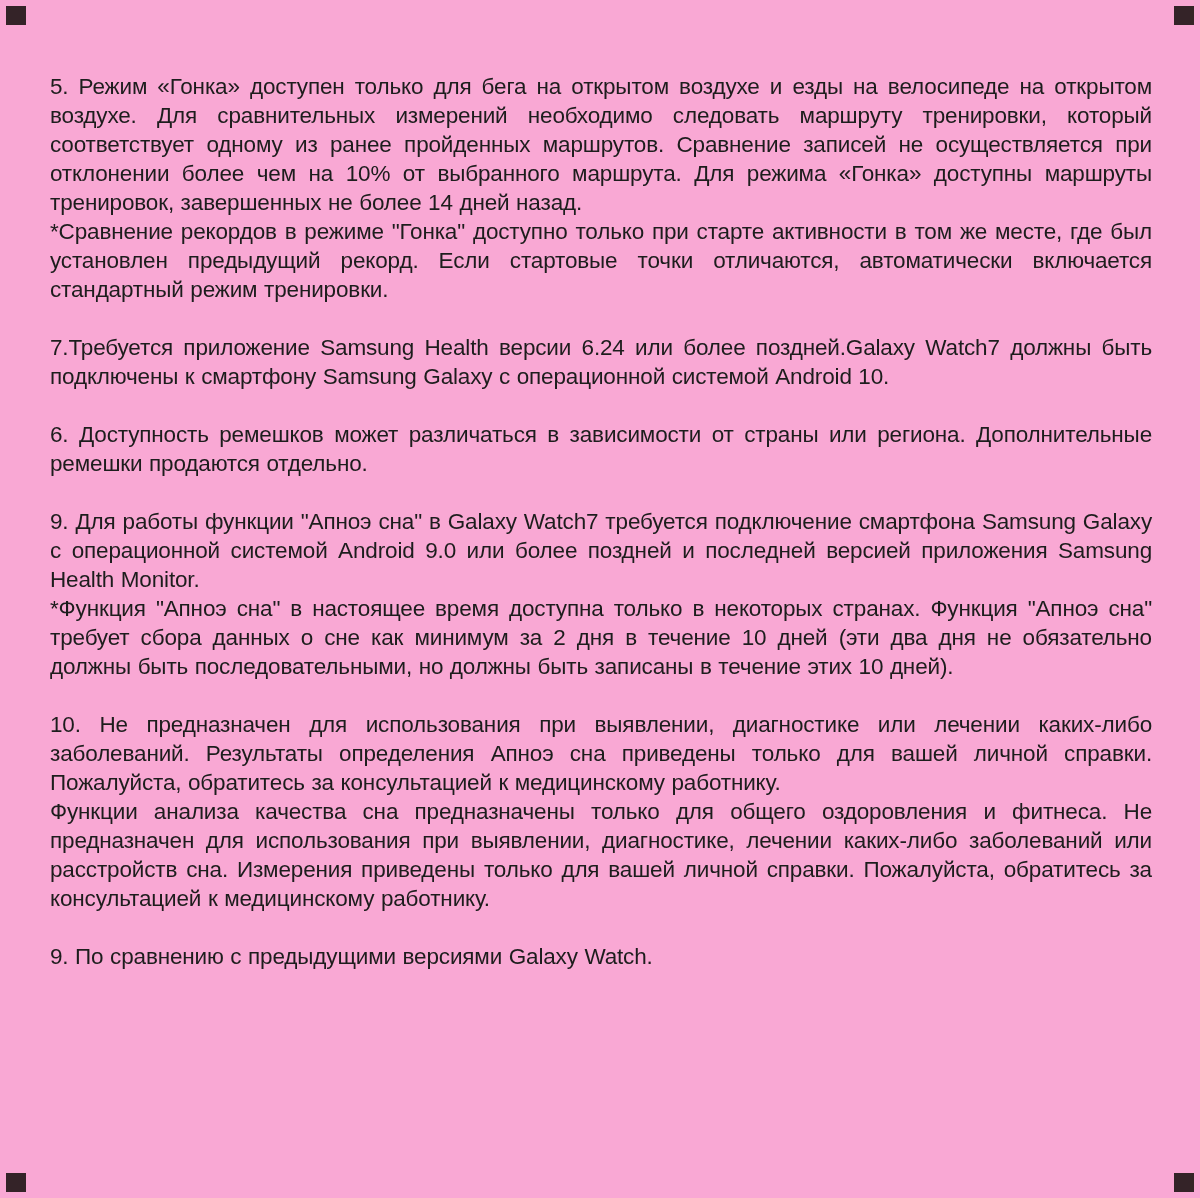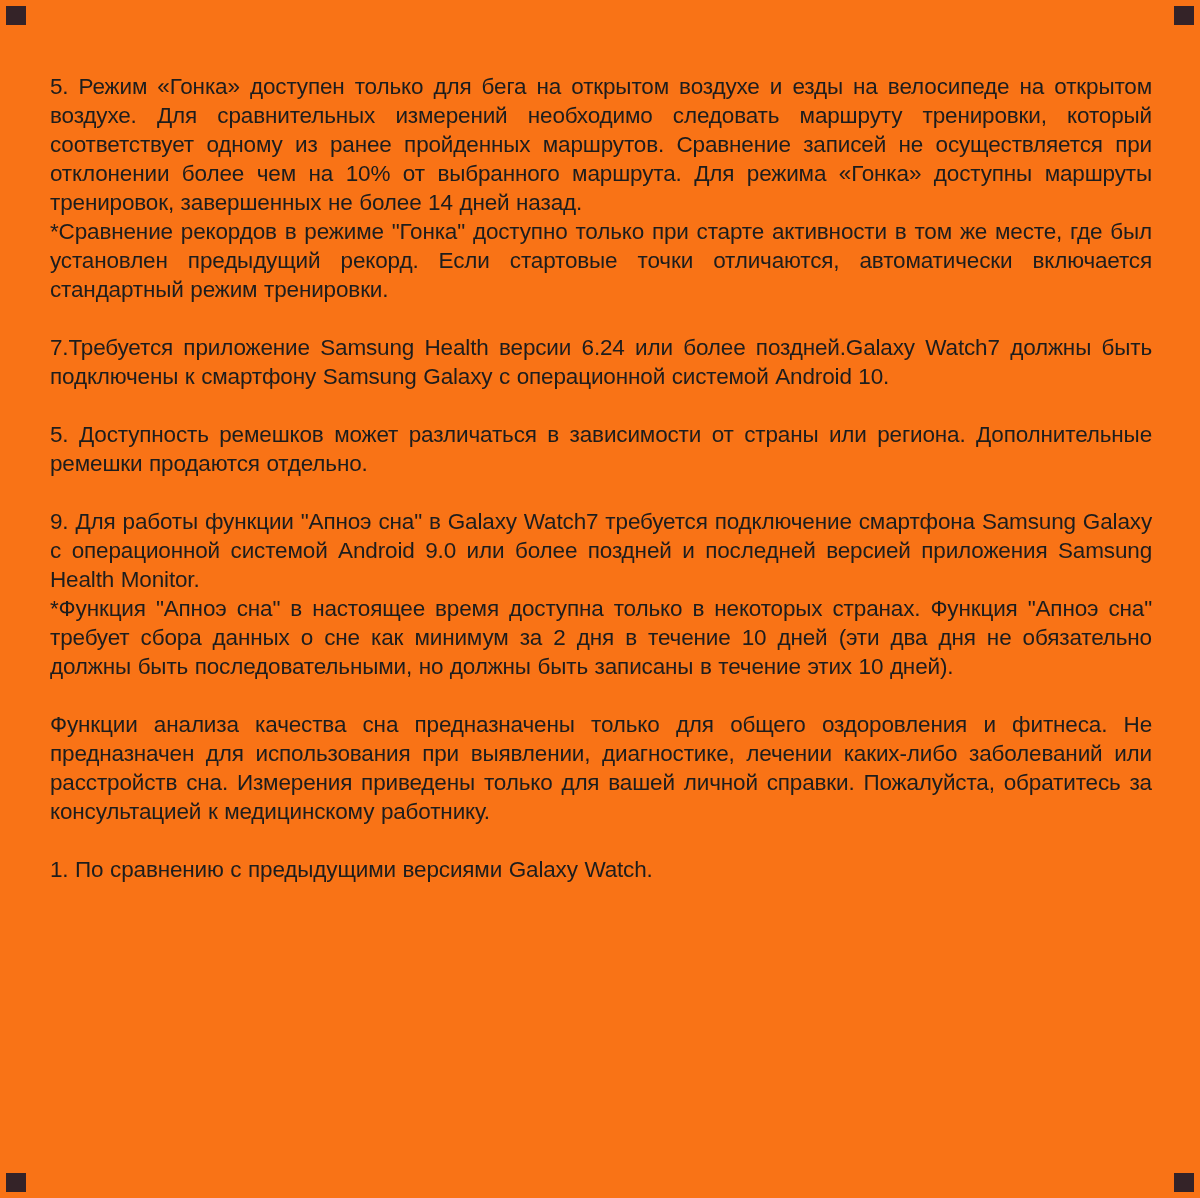--- a/index.html
+++ b/index.html
@@ -5,21 +5,21 @@
   html, body {
     margin: 0;
     padding: 0;
     background: #ffffff;
   }
   .page {
     position: relative;
     width: 1200px;
     height: 1198px;
     box-sizing: border-box;
-    background: #f97316;
+    background: #f9a8d4;
     color: #1d1d1d;
     font-family: "Liberation Sans", "DejaVu Sans", sans-serif;
     padding: 72px 48px 0 50px;
     overflow: hidden;
   }
   .note {
     margin: 0 0 29px 0;
   }
   .note p {
     margin: 0;
@@ -55,31 +55,32 @@
     <section class="note">
       <p>5. Режим «Гонка» доступен только для бега на открытом воздухе и езды на велосипеде на открытом воздухе. Для сравнительных измерений необходимо следовать маршруту тренировки, который соответствует одному из ранее пройденных маршрутов. Сравнение записей не осуществляется при отклонении более чем на 10% от выбранного маршрута. Для режима «Гонка» доступны маршруты тренировок, завершенных не более 14 дней назад.</p>
       <p>*Сравнение рекордов в режиме "Гонка" доступно только при старте активности в том же месте, где был установлен предыдущий рекорд. Если стартовые точки отличаются, автоматически включается стандартный режим тренировки.</p>
     </section>
 
     <section class="note">
       <p>7.Требуется приложение Samsung Health версии 6.24 или более поздней.Galaxy Watch7 должны быть подключены к смартфону Samsung Galaxy с операционной системой Android 10.</p>
     </section>
 
     <section class="note">
-      <p>5. Доступность ремешков может различаться в зависимости от страны или региона. Дополнительные ремешки продаются отдельно.</p>
+      <p>6. Доступность ремешков может различаться в зависимости от страны или региона. Дополнительные ремешки продаются отдельно.</p>
     </section>
 
 
     <section class="note">
       <p>9. Для работы функции "Апноэ сна" в Galaxy Watch7 требуется подключение смартфона Samsung Galaxy с операционной системой Android 9.0 или более поздней и последней версией приложения Samsung Health Monitor.</p>
       <p>*Функция "Апноэ сна" в настоящее время доступна только в некоторых странах. Функция "Апноэ сна" требует сбора данных о сне как минимум за 2 дня в течение 10 дней (эти два дня не обязательно должны быть последовательными, но должны быть записаны в течение этих 10 дней).</p>
     </section>
 
     <section class="note">
+      <p>10. Не предназначен для использования при выявлении, диагностике или лечении каких-либо заболеваний. Результаты определения Апноэ сна приведены только для вашей личной справки. Пожалуйста, обратитесь за консультацией к медицинскому работнику.</p>
       <p>Функции анализа качества сна предназначены только для общего оздоровления и фитнеса. Не предназначен для использования при выявлении, диагностике, лечении каких-либо заболеваний или расстройств сна. Измерения приведены только для вашей личной справки. Пожалуйста, обратитесь за консультацией к медицинскому работнику.</p>
     </section>
 
     <section class="note">
-      <p>1. По сравнению с предыдущими версиями Galaxy Watch.</p>
+      <p>9. По сравнению с предыдущими версиями Galaxy Watch.</p>
     </section>
 
   </main>
 </div>
 
 </body></html>

